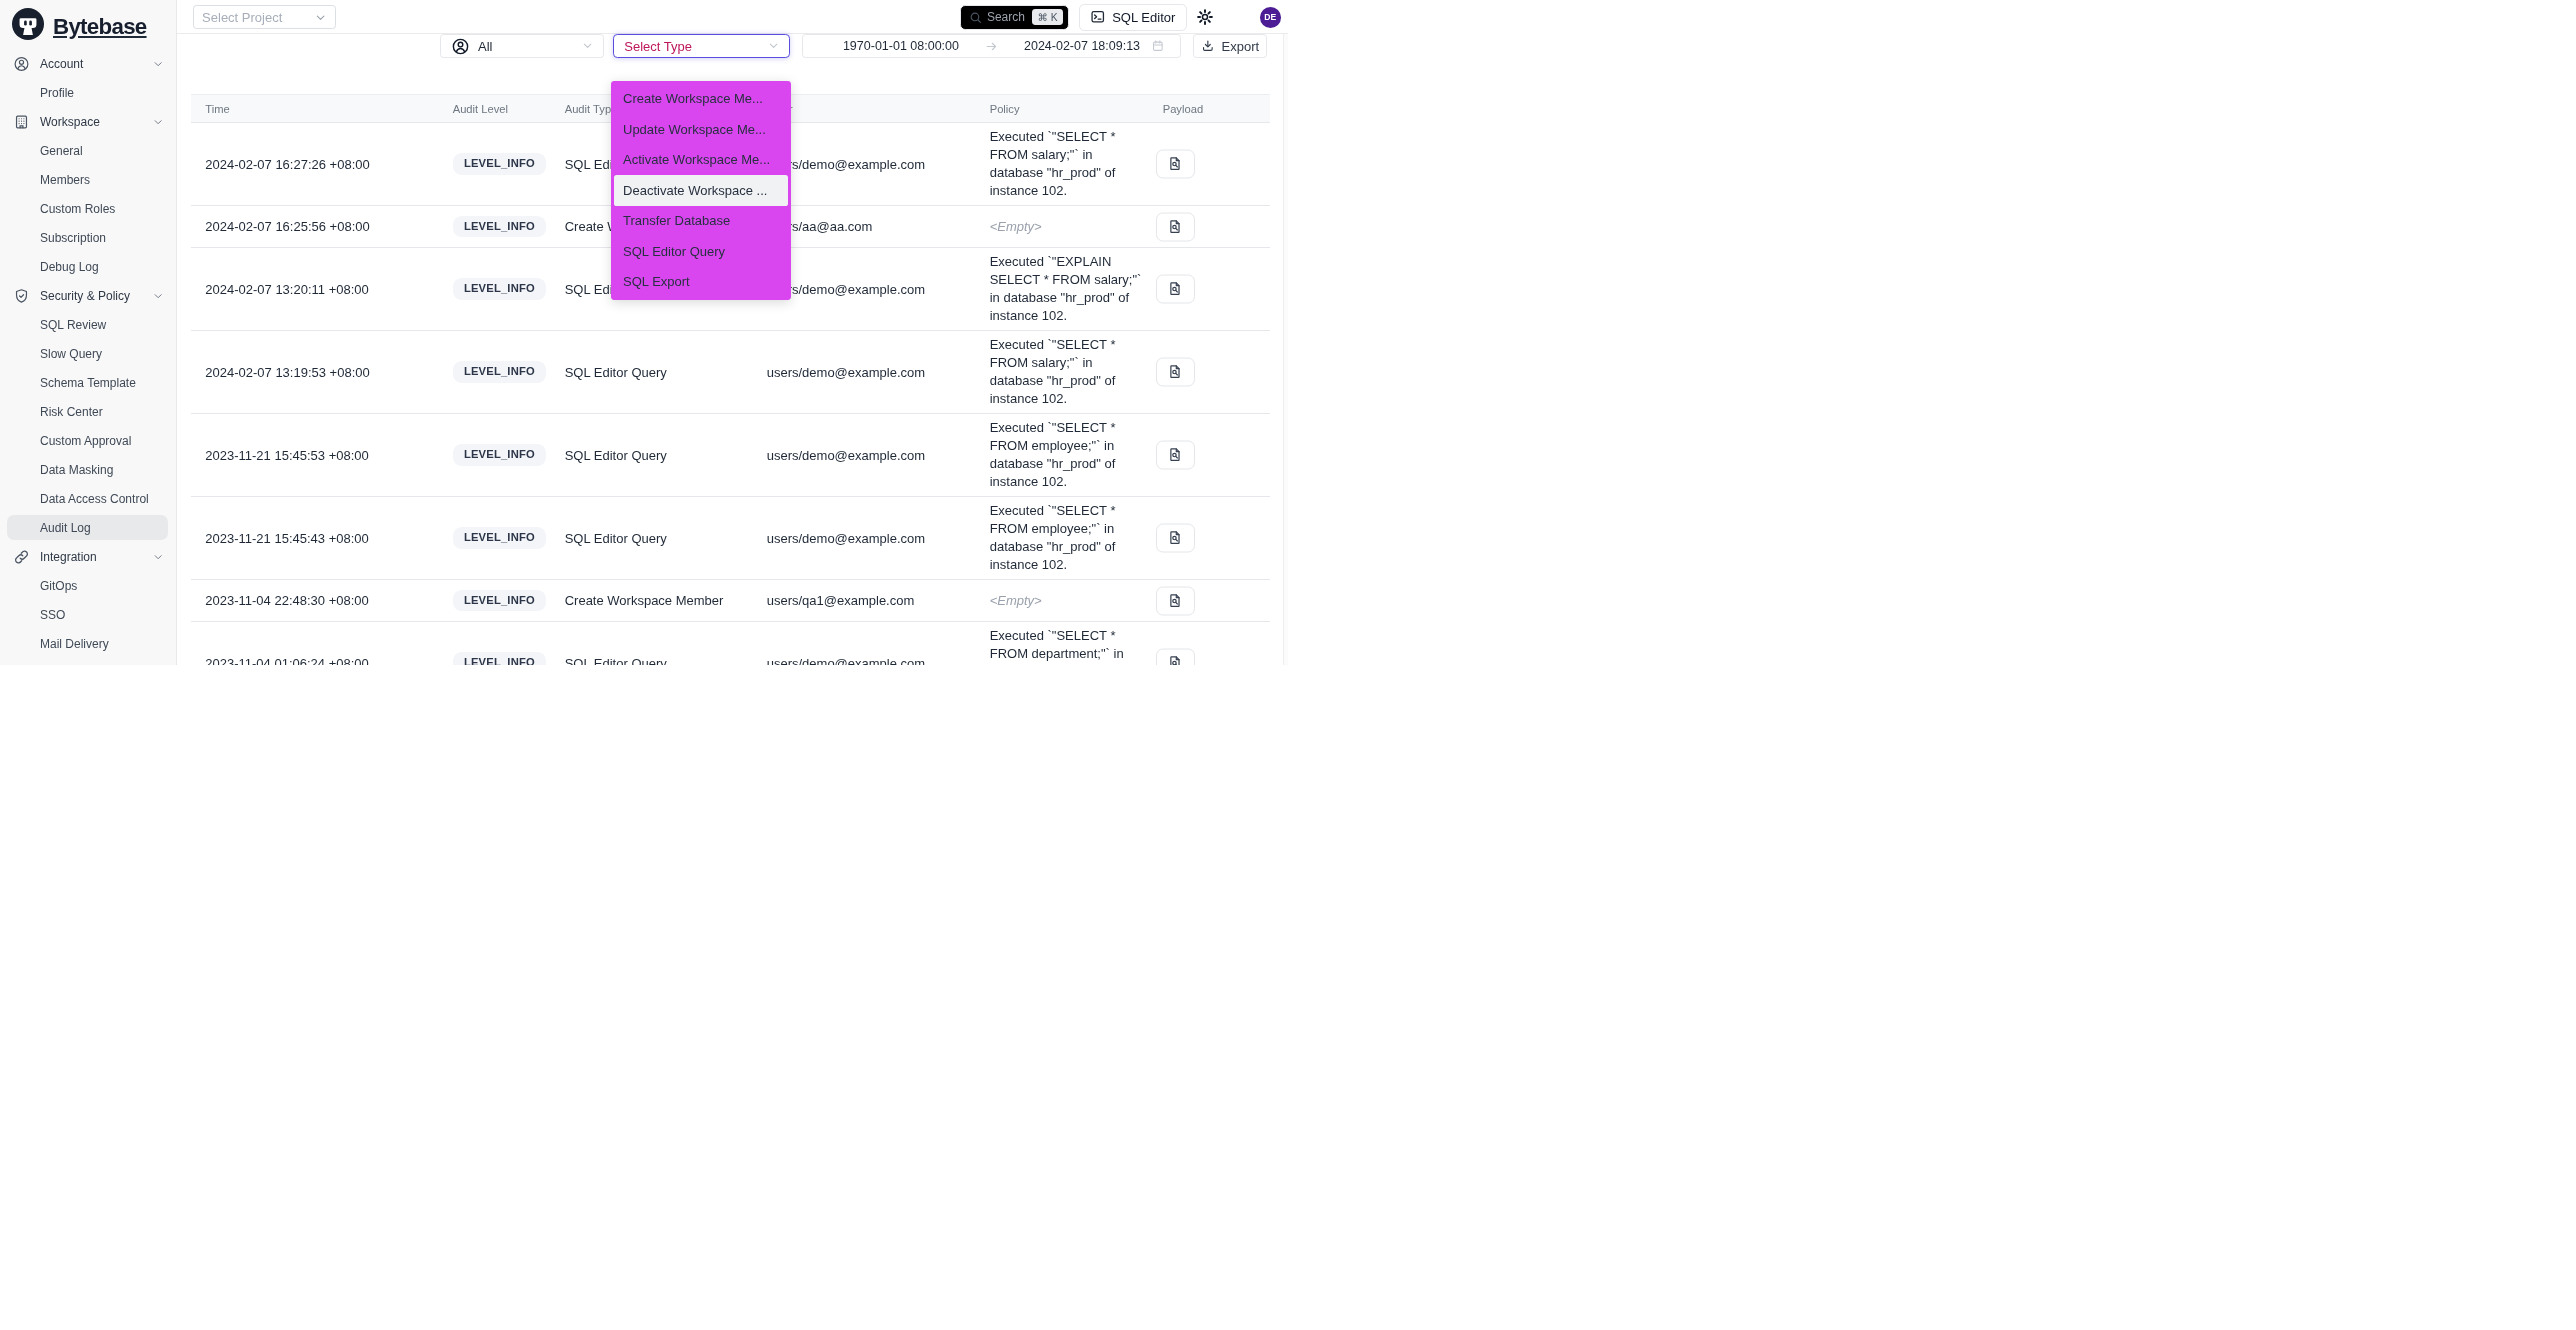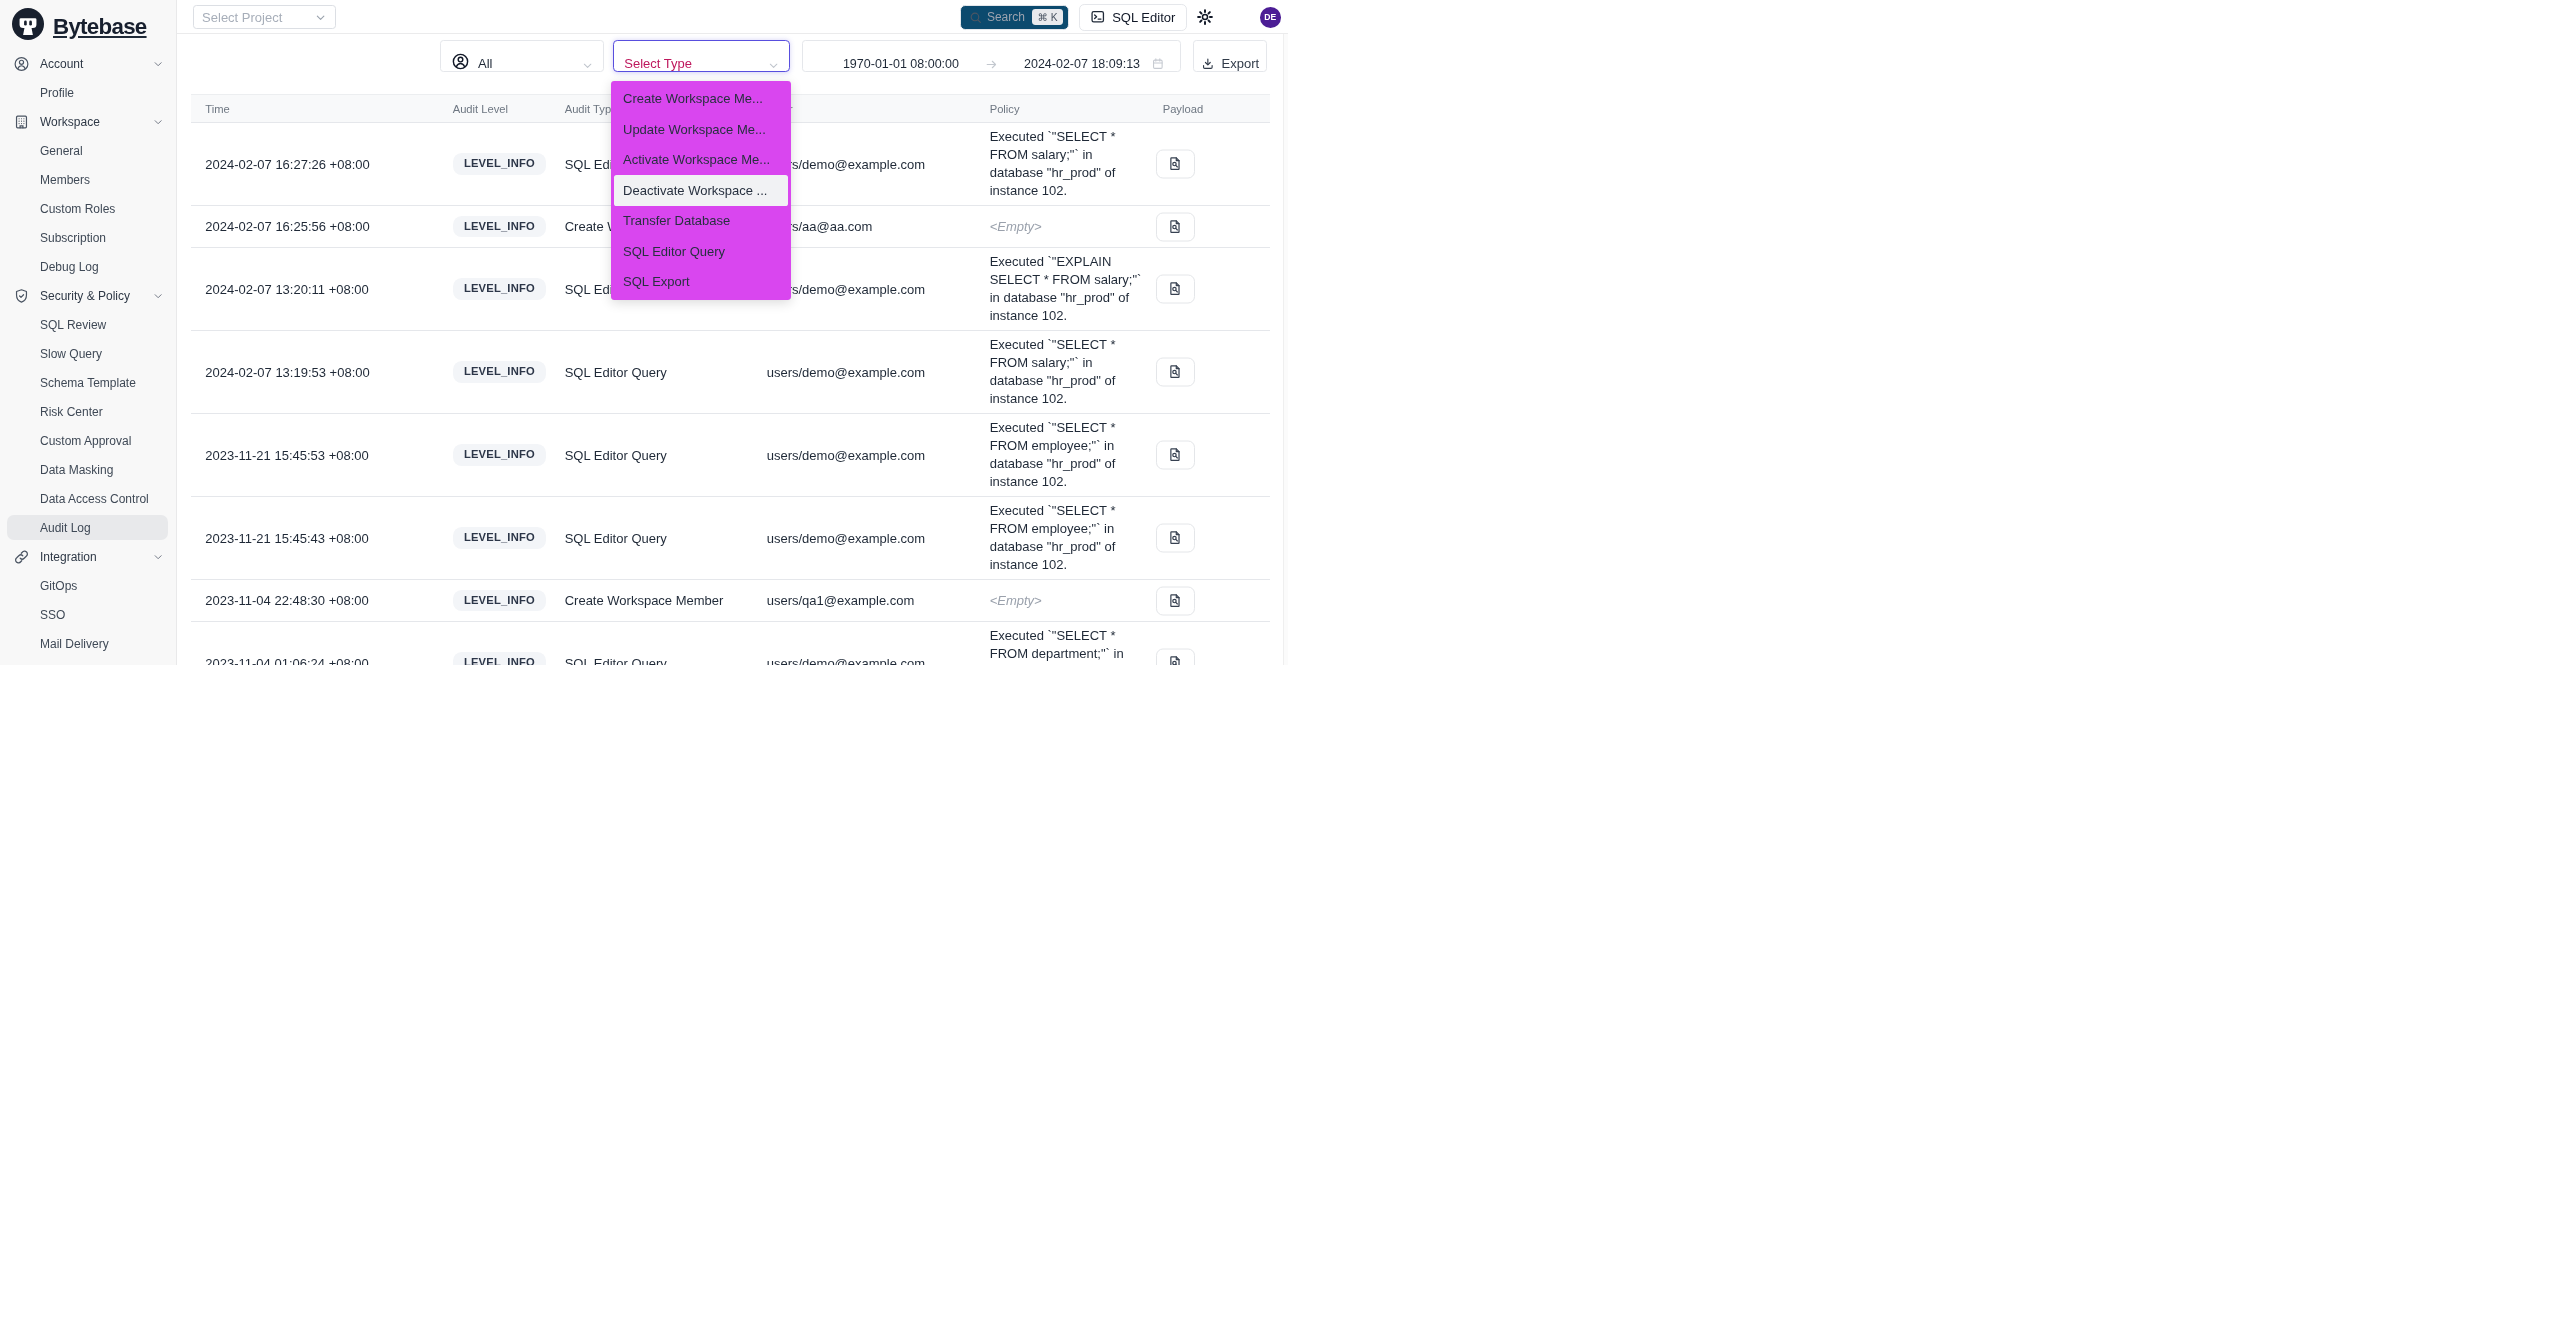--- a/index.html
+++ b/index.html
@@ -30,40 +30,40 @@
     border-bottom:0.9px solid #ebebec; display:flex; align-items:center;
   }
   .proj-select {
     position:absolute; left:15.5px; top:5.2px; width:143px; height:24px; border:0.9px solid #dcdfe4;
     border-radius:3.4px; display:flex; align-items:center; padding:0 8.6px; cursor:pointer; background:#fff;
   }
   .proj-select .ph { font-size:13px; color:#a7aeb9; flex:1; }
   .proj-select .chev { width:11.2px; height:11.2px; color:#9aa2ad; display:flex; }
   .top-right { position:absolute; right:6.9px; top:0; height:34px; display:flex; align-items:center; gap:9.5px; }
   .search-box {
-    width:109px; height:25px; border:0.9px solid #e5e7eb; border-radius:5.2px; background:#0c4a6e;
+    width:109px; height:25px; border:0.9px solid #e5e7eb; border-radius:5.2px; background:#000000;
     display:flex; align-items:center; padding:0 5.2px 0 7.7px; gap:5.2px; cursor:text;
   }
   .search-box .ic { width:13px; height:13px; color:#4b5563; display:flex; }
   .search-box .ph { font-size:12px; color:#9ca3af; flex:1; }
   .kbd-chip { background:#e9eaed; border-radius:3.4px; font-size:10.3px; color:#4b5563; padding:1.7px 5.2px; white-space:nowrap; }
   .sqled-btn {
     height:27px; border:0.9px solid #e5e7eb; border-radius:5.2px; background:#fff; display:flex;
     align-items:center; gap:6.9px; padding:0 10.3px; cursor:pointer;
   }
   .sqled-btn .ic { width:15.5px; height:15.5px; color:#1f2937; display:flex; }
   .sqled-btn .lbl { font-size:13px; color:#111827; }
   .gear { width:18px; height:18px; color:#111827; display:flex; cursor:pointer; }
   .avatar {
     width:21.5px; height:21px; border-radius:50%; background:#4c1d95; color:#fff; font-size:8.6px;
     font-weight:700; display:flex; align-items:center; justify-content:center; cursor:pointer; letter-spacing:0.2px;margin-left:36px;
   }
   
   .content { position:absolute; left:177px; top:34px; width:1111px; height:631px; background:#fff; }
-  .fbox { position:absolute; top:6px; height:32px; border:0.9px solid #e5e7eb; border-radius:3.4px; background:#fff; display:flex; align-items:flex-end; cursor:pointer; }
+  .fbox { position:absolute; top:0; height:24px; border:0.9px solid #e5e7eb; border-radius:3.4px; background:#fff; display:flex; align-items:center; cursor:pointer; }
   .f-all { left:263px; width:164px; padding:0 10.3px; gap:7.7px; }
   .f-all .ic { width:19px; height:19px; color:#111827; display:flex; }
   .f-all .val { font-size:13px; color:#1f2937; flex:1; }
   .f-chev { width:11.2px; height:11.2px; color:#bfc4cc; display:flex; }
   .f-type {
     left:436px; width:177px; padding:0 10.3px; border:1.7px solid #584ede; border-radius:4.3px;
     box-shadow:0 0.9px 5.2px rgba(88,78,222,0.25);
   }
   .f-type .ph { font-size:13px; color:#be185d; flex:1; }
   .f-dates { left:625px; width:379px; justify-content:center; gap:26px; position:absolute; }

